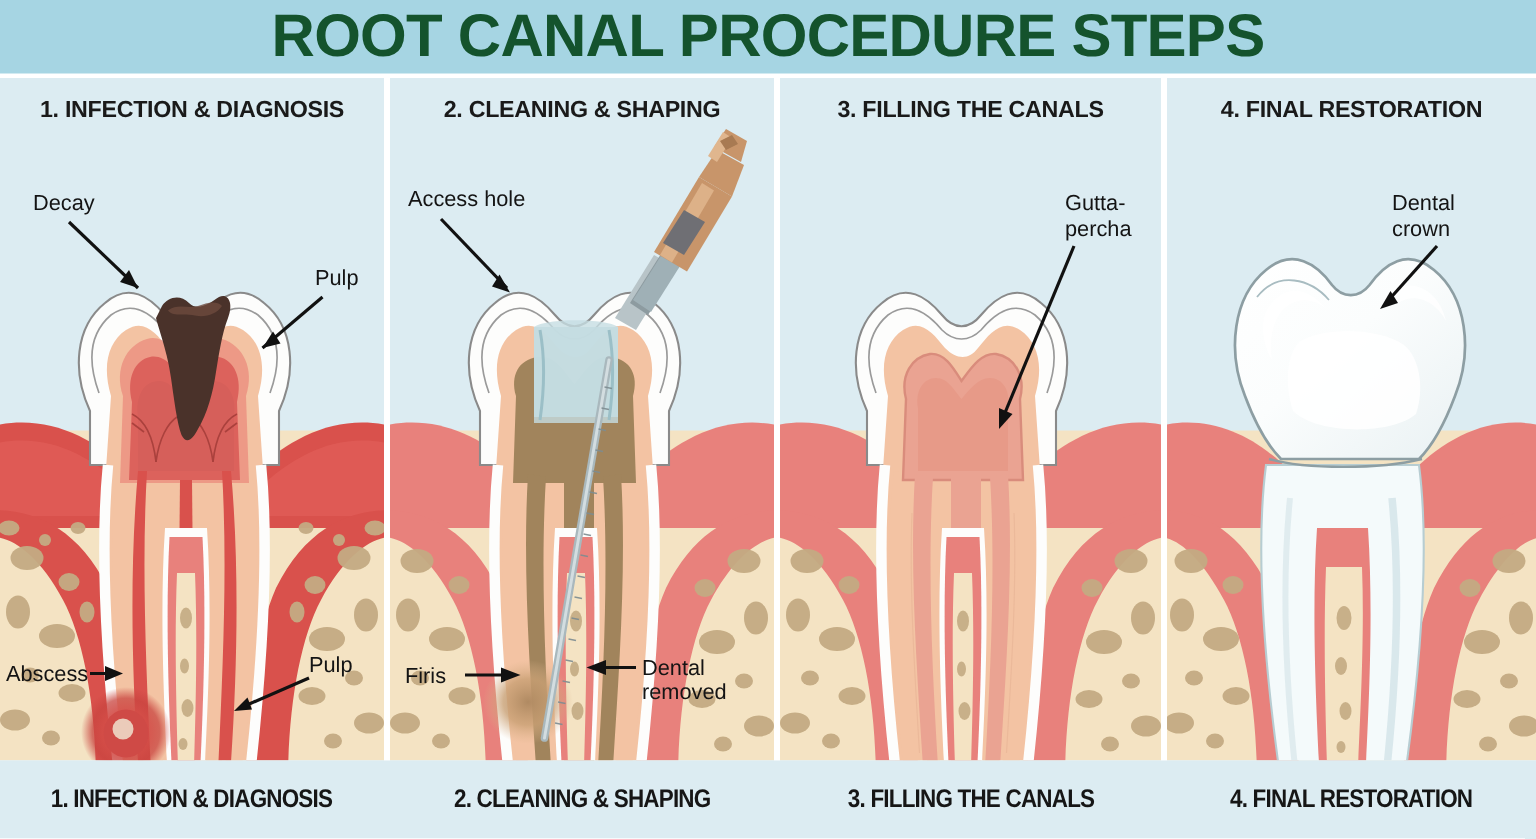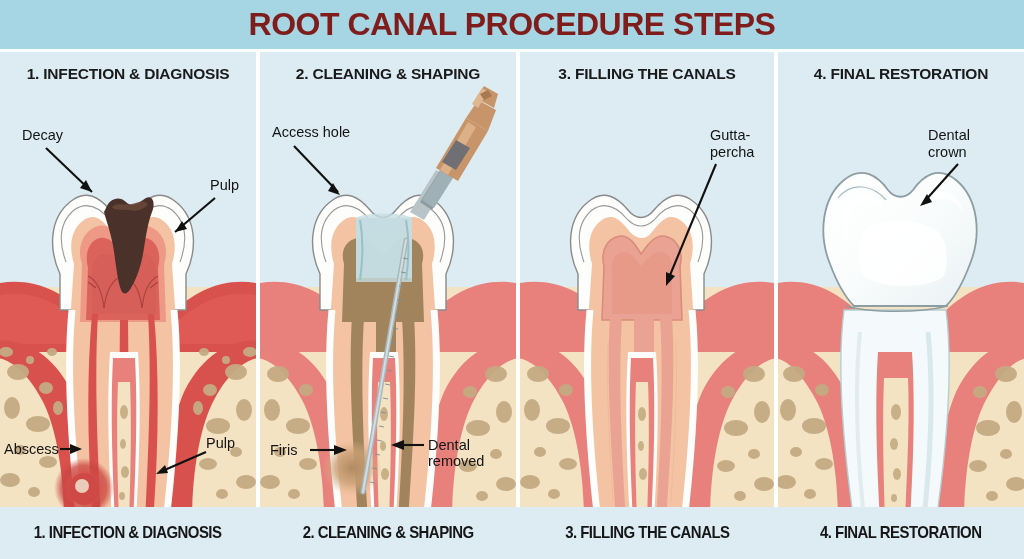--- a/index.html
+++ b/index.html
@@ -15,22 +15,22 @@
     background: #ffffff;
   }
   
   .title-band {
     position: absolute; left: 0; top: 0;
     width: 1024px; height: 49px;
     background: #a6d5e3;
     display: flex; align-items: center; justify-content: center;
   }
   .title-text {
-    font-size: 32px; font-weight: bold; letter-spacing: -0.5px;
-    color: #7f1d1d; white-space: nowrap;
+    font-size: 40px; font-weight: bold; letter-spacing: -0.5px;
+    color: #14532d; white-space: nowrap;
     font-family: "Liberation Sans", sans-serif;
   }
   
   .panels {
     position: absolute; left: 0; top: 52px;
     width: 1024px; height: 455px;
   }
   .panel {
     position: absolute; top: 0; height: 455px;
     background: #dcecf2;

